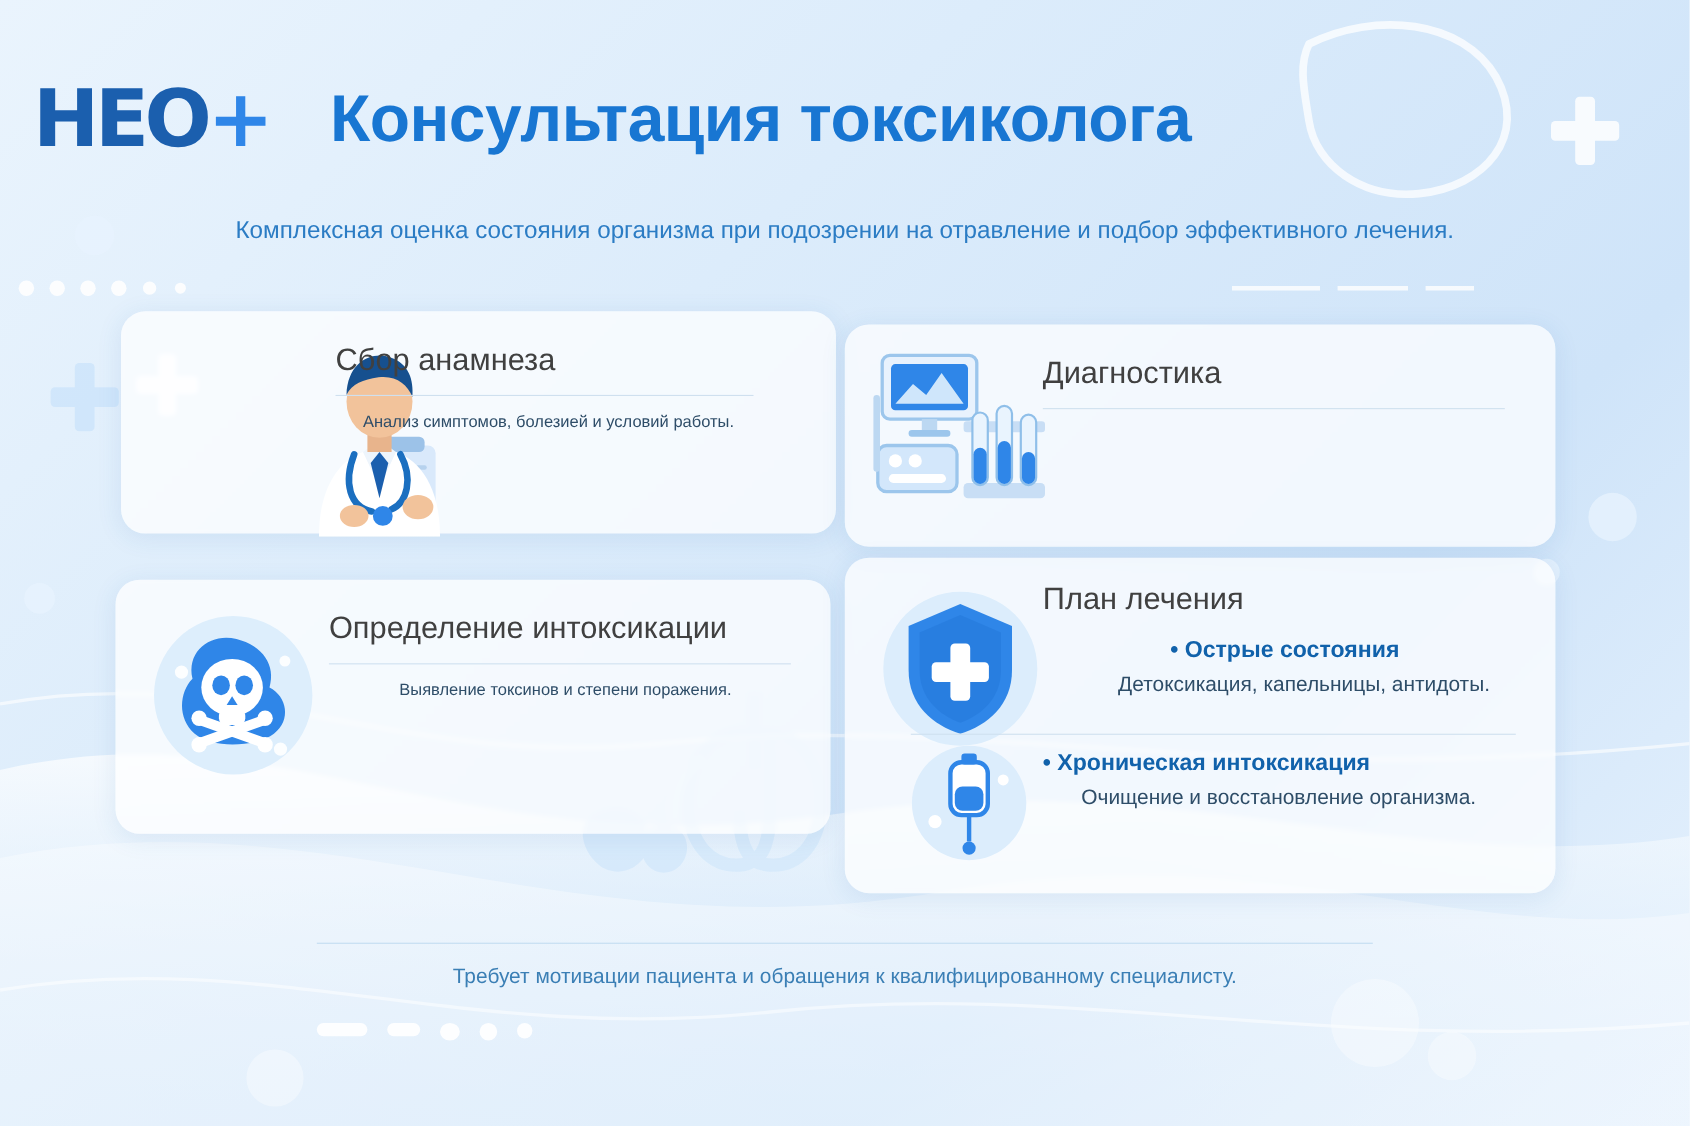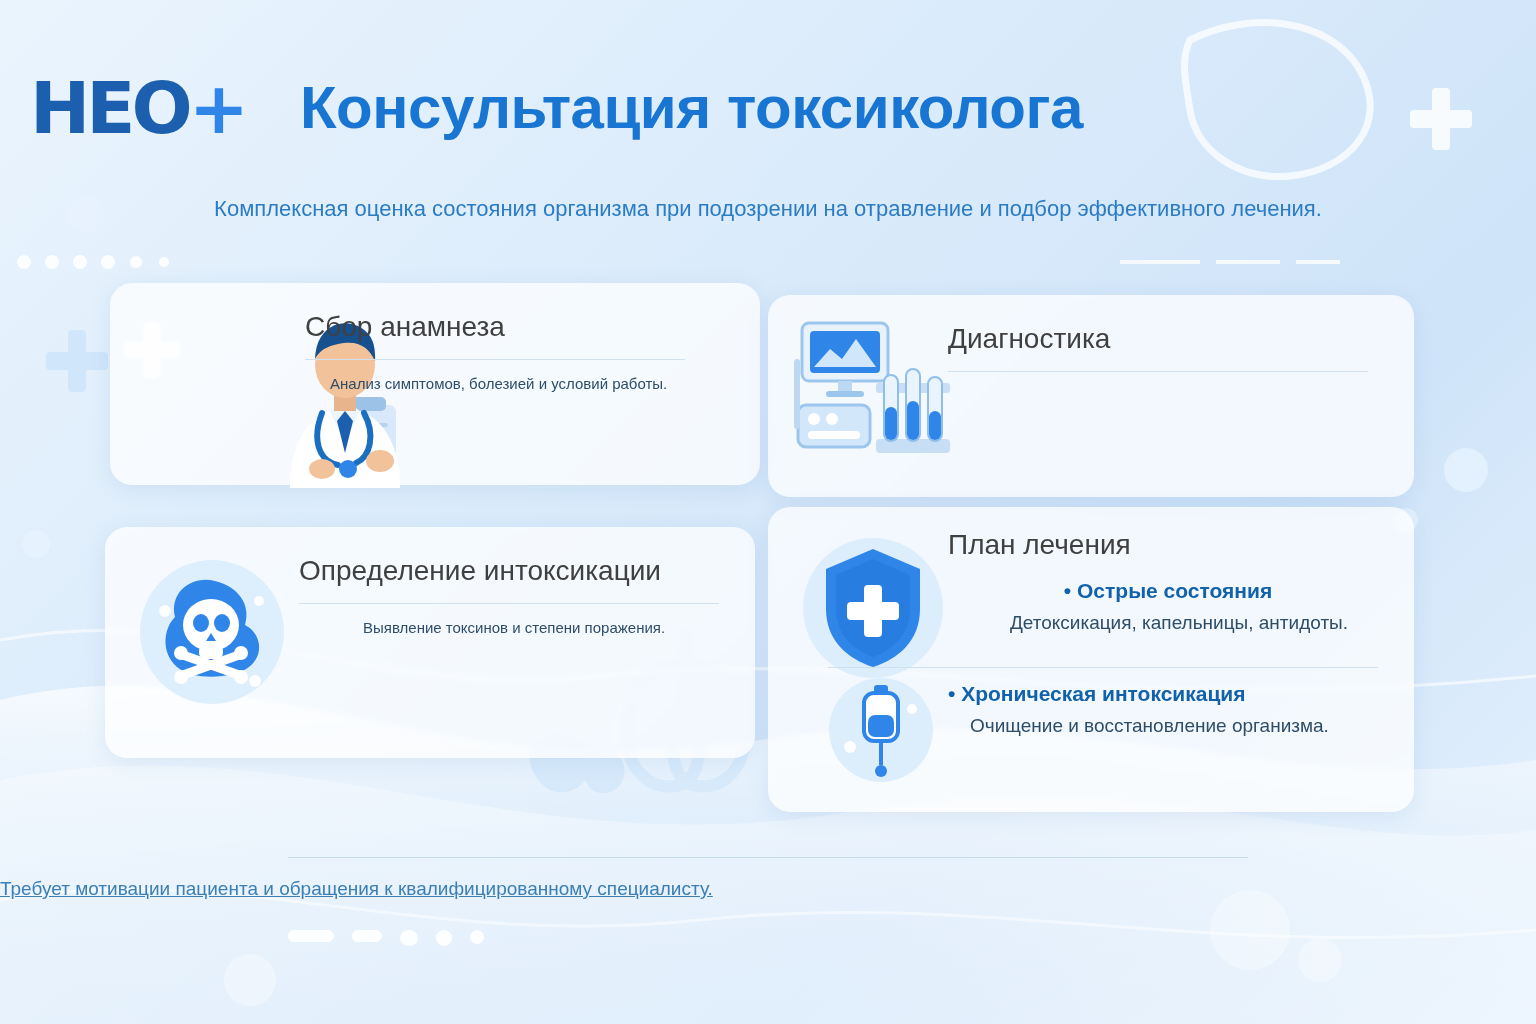--- a/index.html
+++ b/index.html
@@ -73,21 +73,21 @@
   #card-intox .card-text  { left: 218px; top: 90px; width: 420px; margin-left: 40px; }
   
   #card-plan .card-title { left: 180px; top: 22px; }
 
   .plan-item { position: absolute; left: 180px; width: 440px; }
   .plan-item .bullet-label {
     font-size: 21px; font-weight: 700; color: #1162ab;
   }
   .plan-item .bullet-label::before { content: "• "; }
   .plan-item .bullet-text {
-    margin-top: 9px; margin-left: 22px;
+    margin-top: 9px; margin-left: 35px;
     font-size: 19px; color: #2e4d68;
   }
   #plan-item-0 { top: 72px; text-align: center; }
   #plan-item-1 { top: 175px; }
   .plan-rule {
     position: absolute; left: 60px; top: 160px; width: 550px; height: 1px;
     background: #cfe0ef;
   }
 
   
@@ -98,21 +98,21 @@
   #icon-shield { left: 30px; top: 26px; width: 150px; height: 150px; }
   #icon-drip { left: 58px; top: 168px; width: 110px; height: 110px; }
 
   
   .footer-rule {
     position: absolute; left: 288px; top: 857px; width: 960px; height: 1px;
     background: #c3dcf1;
   }
   .footer {
     position: absolute; top: 878px; left: 0; width: 100%;
-    font-size: 19px; color: #3b7fb5; text-decoration: underline;
+    text-align: center; font-size: 19px; color: #3b7fb5;
   }
   .dots { position: absolute; top: 930px; left: 288px; display: flex; gap: 18px; }
   .dots i { display: block; width: 22px; height: 12px; border-radius: 6px; background: #ffffff; opacity: .9; }
   .dots i:nth-child(1){ width: 46px; }
   .dots i:nth-child(2){ width: 30px; }
   .dots i:nth-child(3){ width: 18px; border-radius: 50%; height: 16px; }
   .dots i:nth-child(4){ width: 16px; border-radius: 50%; height: 16px; }
   .dots i:nth-child(5){ width: 14px; border-radius: 50%; height: 14px; }
 </style>
 </head>

